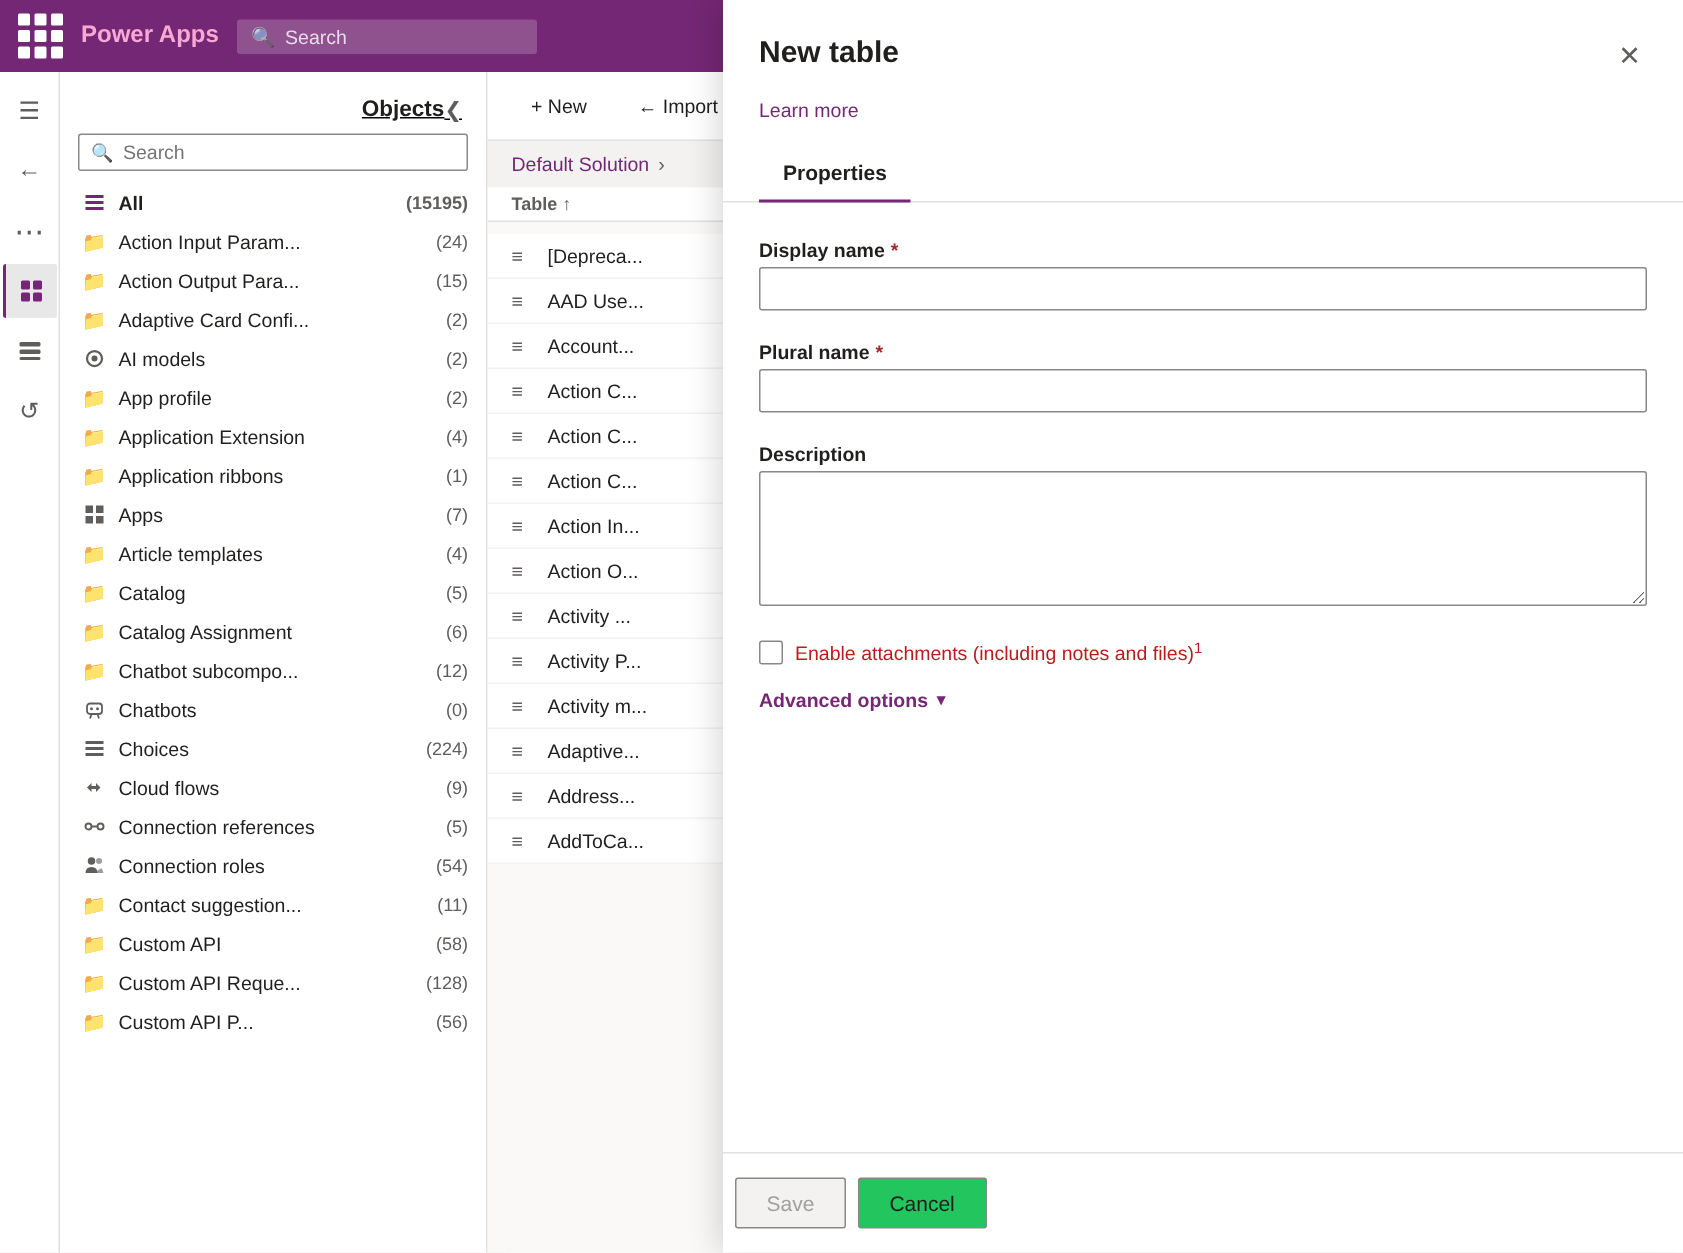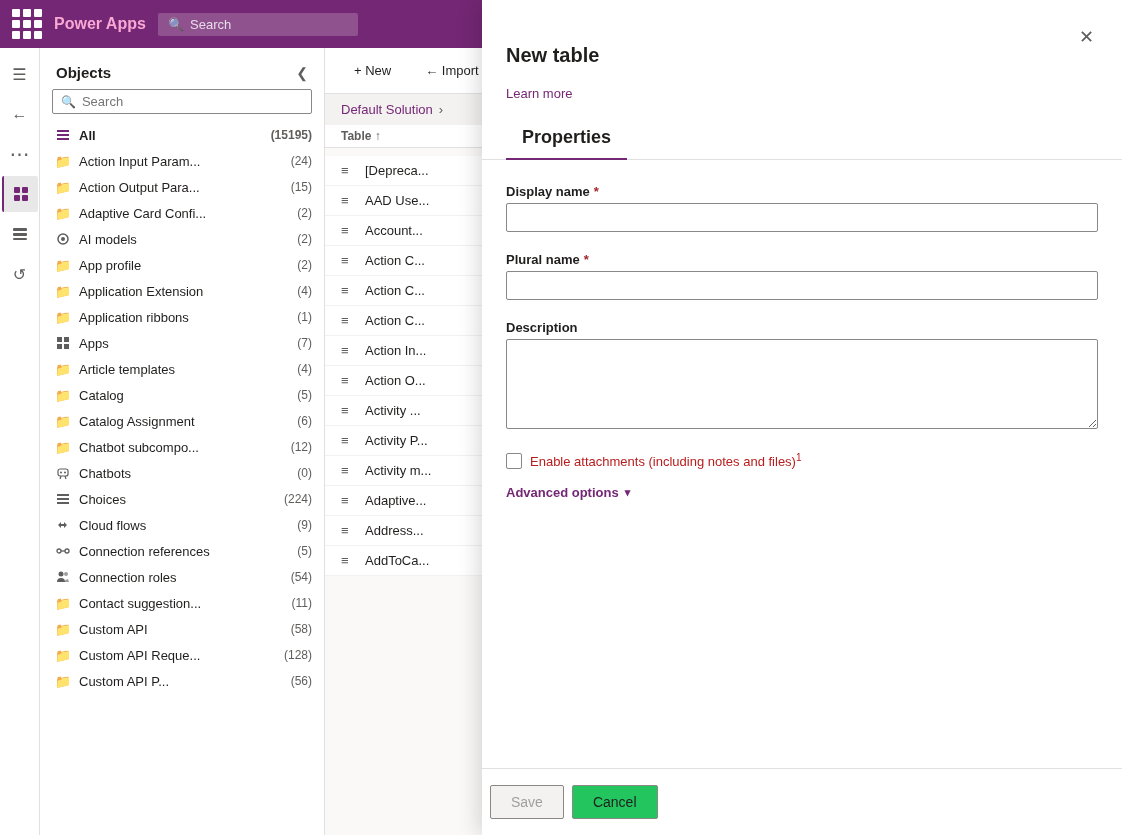--- a/index.html
+++ b/index.html
@@ -36,22 +36,23 @@
       border-radius: 2px; cursor: pointer; color: #605e5c; font-size: 16px;
     }
     .rail-icon.active { background: #e8e8e8; border-left: 2px solid #742774; color: #742774; }
 
     
     .sidebar {
       width: 285px; background: white; border-right: 1px solid #e0e0e0;
       display: flex; flex-direction: column; overflow: hidden;
     }
     .sidebar-header {
-      display: flex; align-items: center; justify-content: space-between;
+      display: flex; align-items: center; justify-content: flex-end;
       padding: 16px 16px 8px 16px;
+      text-decoration: underline;
     }
     .sidebar-title { font-size: 15px; font-weight: 600; color: #201f1e; }
     .sidebar-collapse { cursor: pointer; color: #605e5c; font-size: 14px; }
     .sidebar-search {
       margin: 0 12px 8px 12px; display: flex; align-items: center;
       border: 1px solid #8a8886; border-radius: 2px; padding: 4px 8px; gap: 6px;
     }
     .sidebar-search input {
       border: none; outline: none; font-size: 13px; width: 100%; color: #201f1e;
     }
@@ -100,35 +101,35 @@
     
     .new-table-panel {
       position: fixed; top: 0; right: 0; width: 640px; height: 100vh;
       background: white; box-shadow: -4px 0 20px rgba(0,0,0,0.15);
       z-index: 200; display: flex; flex-direction: column;
     }
     .panel-header {
       display: flex; align-items: flex-start; justify-content: space-between;
       padding: 24px 24px 0 24px;
     }
-    .panel-title { font-size: 20px; font-weight: 600; color: #201f1e; margin-bottom: 4px; margin-top: 20px; }
+    .panel-title { font-size: 20px; font-weight: 600; color: #201f1e; margin-bottom: 4px; }
     .panel-desc { font-size: 13px; color: #605e5c; }
     .panel-desc a { color: #742774; text-decoration: none; }
     .panel-close {
       cursor: pointer; font-size: 18px; color: #605e5c; padding: 4px;
       border-radius: 2px; line-height: 1;
     }
 
     
     .panel-tabs {
       display: flex; border-bottom: 1px solid #e0e0e0;
       padding: 0 24px; margin-top: 16px; gap: 0;
     }
     .panel-tab {
-      padding: 10px 16px; cursor: pointer; font-size: 18px; color: #605e5c;
+      padding: 10px 16px; cursor: pointer; font-size: 14px; color: #605e5c;
       border-bottom: 2px solid transparent; margin-bottom: -1px;
     }
     .panel-tab.active { color: #201f1e; border-bottom-color: #742774; font-weight: 600; }
 
     
     .panel-body { flex: 1; overflow-y: auto; padding: 24px; }
     .field-group { margin-bottom: 20px; }
     .field-label {
       font-size: 13px; font-weight: 600; color: #201f1e; margin-bottom: 4px;
       display: flex; align-items: center; gap: 4px;

